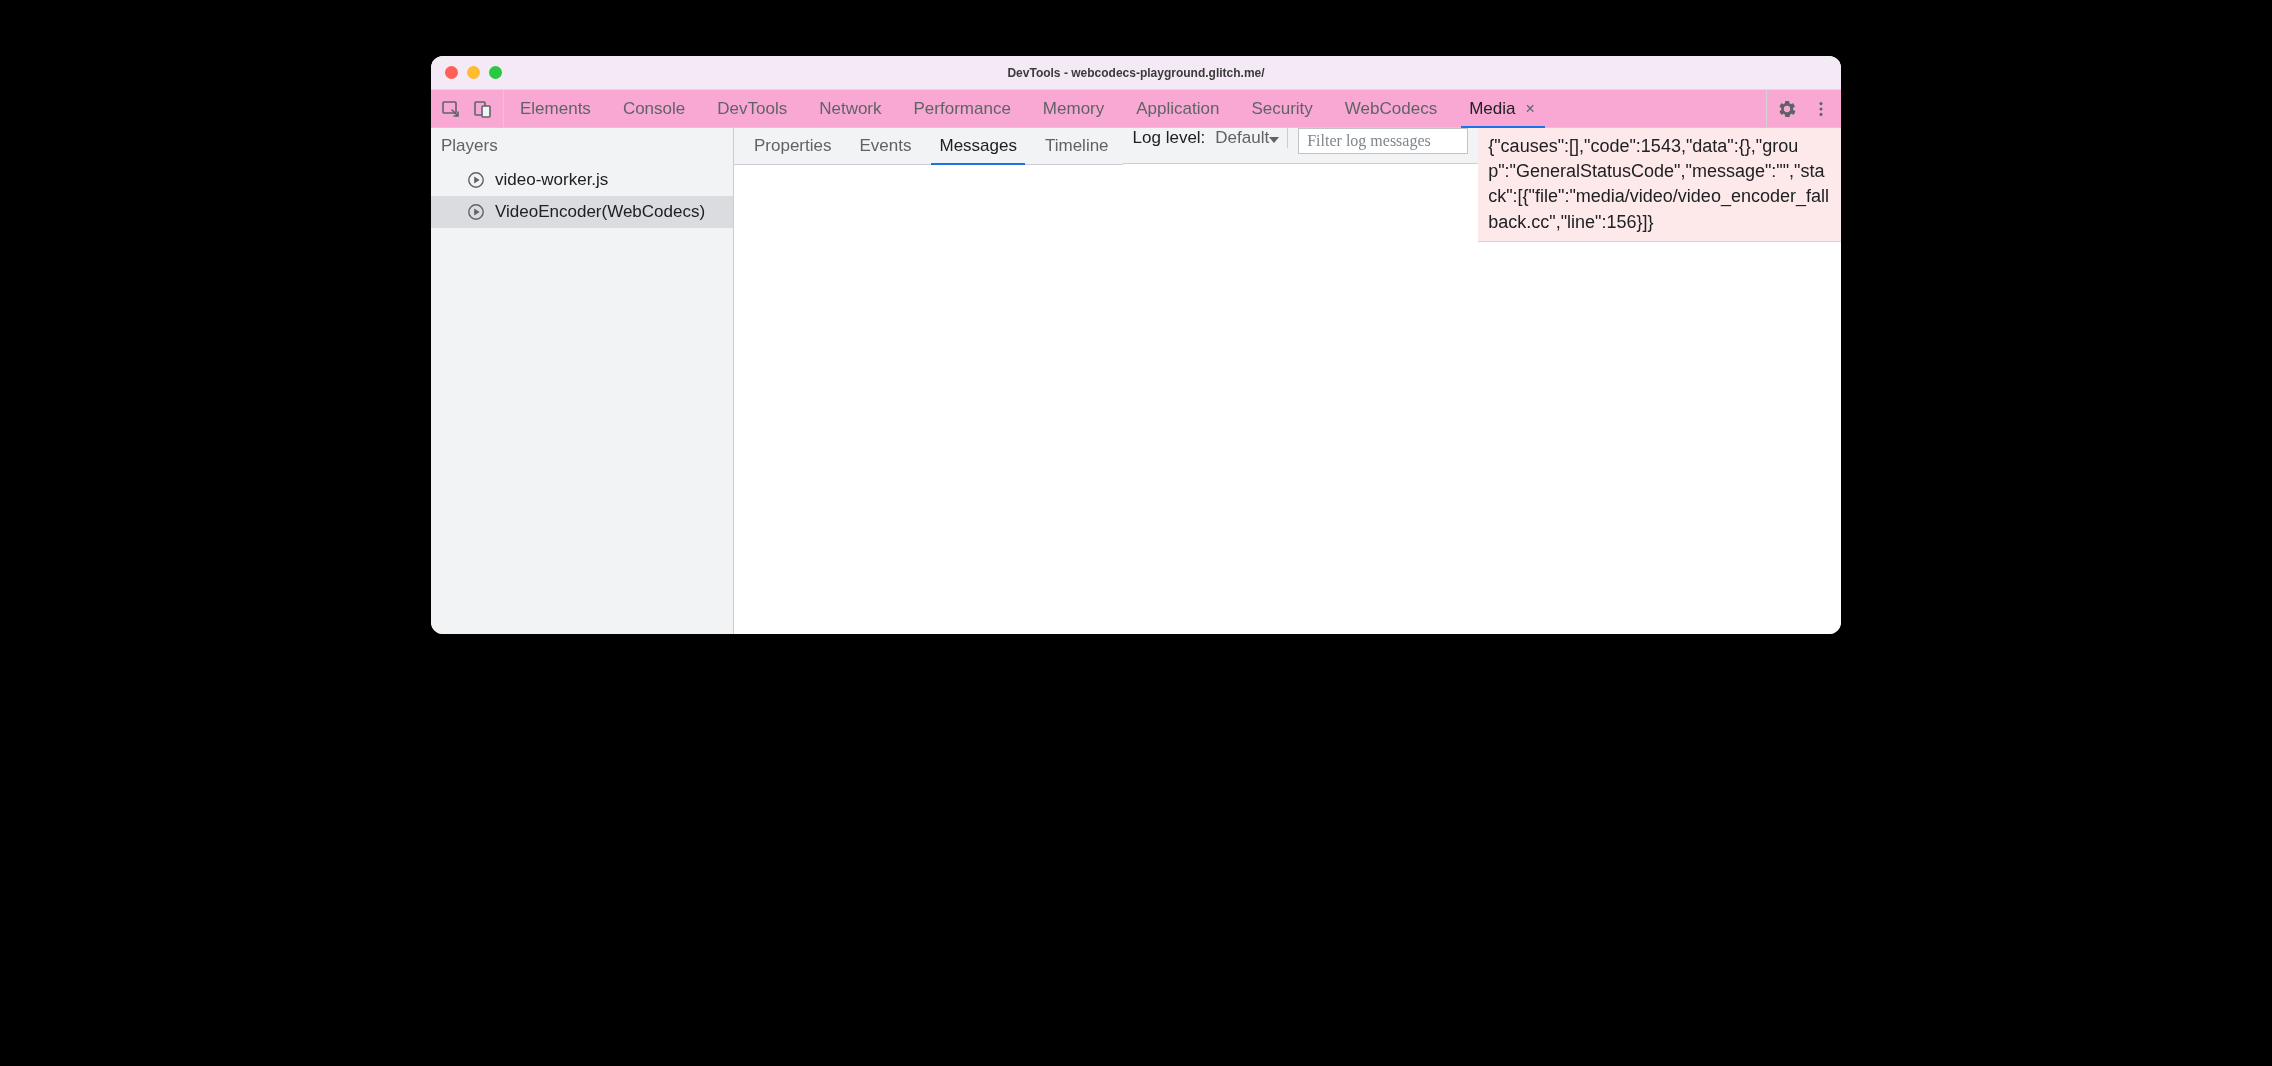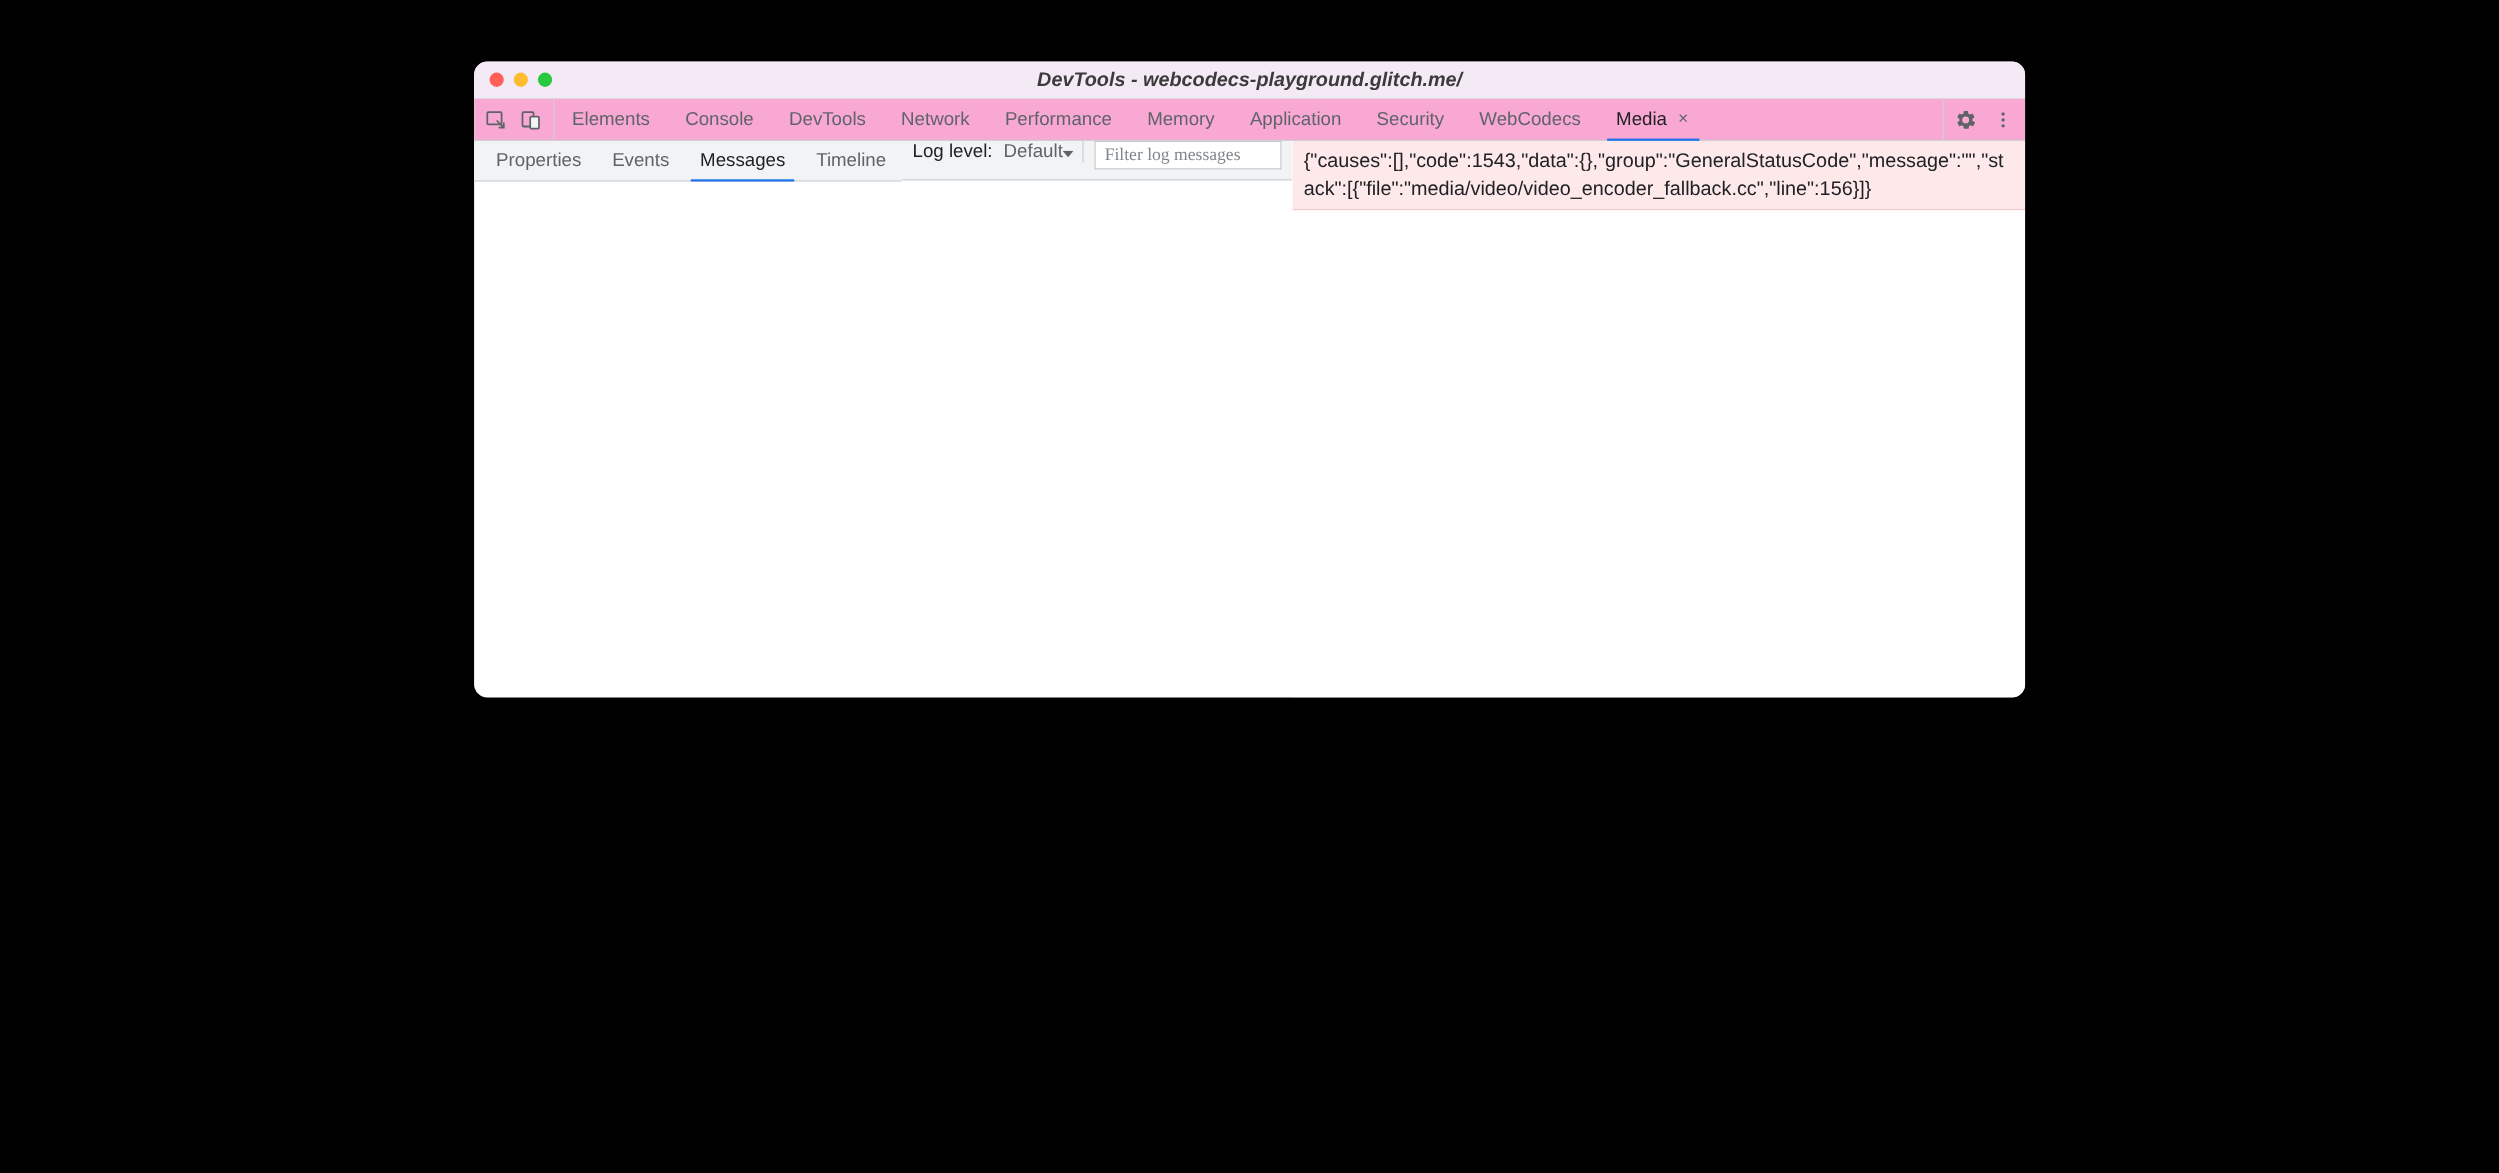--- a/index.html
+++ b/index.html
@@ -47,25 +47,24 @@
     height: 13px;
     border-radius: 50%;
   }
   .tl.red { background: #ff5f57; }
   .tl.yellow { background: #febc2e; }
   .tl.green { background: #28c840; }
   .titlebar-title {
     position: absolute;
     left: 0; right: 0;
     text-align: center;
-    font-size: 18px;
+    font-size: 12px;
     font-weight: 600;
     color: #3b3b3b;
     pointer-events: none;
-    font-style: italic;
   }
   .toolbar {
     height: 38px;
     background: #f9a8d4;
     border-bottom: 1px solid #cacdd1;
     display: flex;
     align-items: stretch;
   }
   .toolbar-left {
     display: flex;
@@ -315,20 +314,39 @@
         <svg viewBox="0 0 20 20" width="18" height="18" fill="#5f6368">
           <circle cx="10" cy="4" r="1.7"></circle>
             <circle cx="10" cy="10" r="1.7"></circle>
             <circle cx="10" cy="16" r="1.7"></circle>
         </svg>
       </div>
     </div>
   </div>
 
   <div class="body">
+    <div class="sidebar">
+      <div class="sidebar-header">Players</div>
+      <div id="players-list">
+          <div class="player-item">
+            <span class="play-icon"><svg viewBox="0 0 20 20" width="18" height="18" fill="none" stroke="#5f6368" stroke-width="1.6">
+                <circle cx="10" cy="10" r="8"></circle>
+                <path d="M8 6 L14 10 L8 14 Z" fill="#5f6368" stroke="none"></path>
+              </svg></span>
+            <span>video-worker.js</span>
+          </div>
+          <div class="player-item selected">
+            <span class="play-icon"><svg viewBox="0 0 20 20" width="18" height="18" fill="none" stroke="#5f6368" stroke-width="1.6">
+                <circle cx="10" cy="10" r="8"></circle>
+                <path d="M8 6 L14 10 L8 14 Z" fill="#5f6368" stroke="none"></path>
+              </svg></span>
+            <span>VideoEncoder(WebCodecs)</span>
+          </div>
+        </div>
+    </div>
 
     <div class="main">
       <div class="subtabs" id="subtabs">
           <div class="subtab">Properties</div>
           <div class="subtab">Events</div>
           <div class="subtab active">Messages</div>
           <div class="subtab">Timeline</div>
         </div>
       <div class="filterbar">
         <span class="loglevel-label">Log level:</span>

